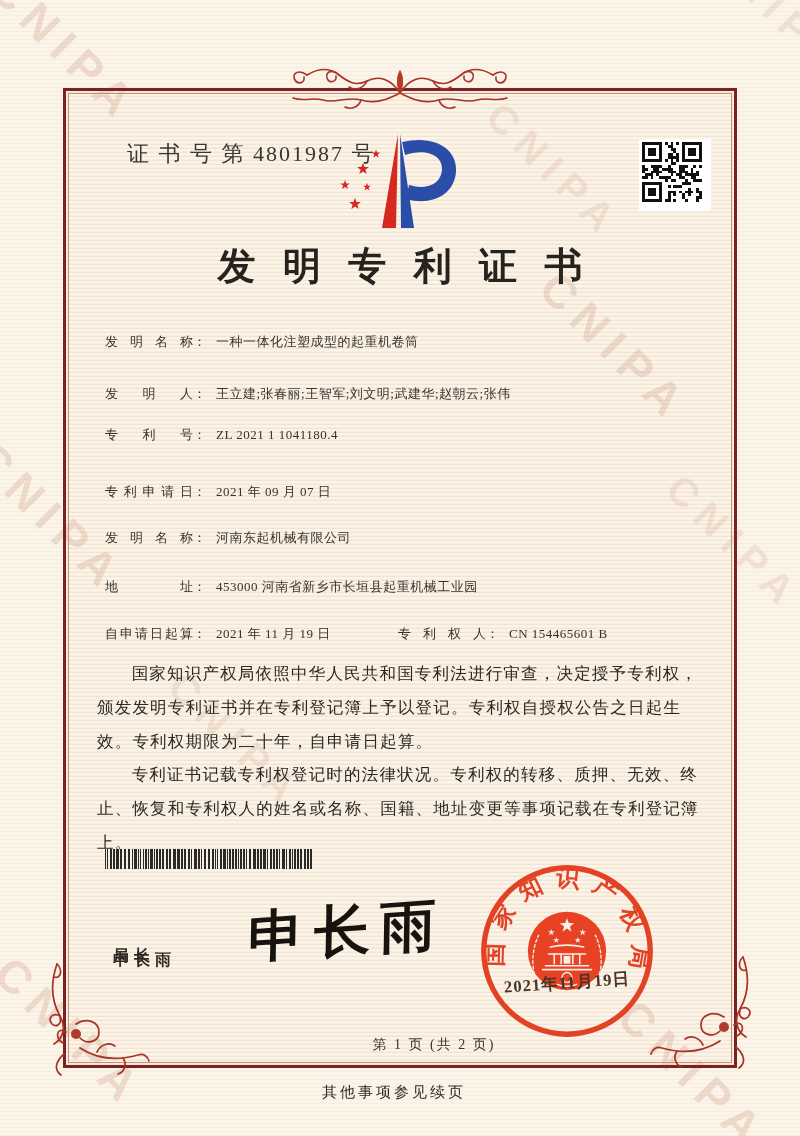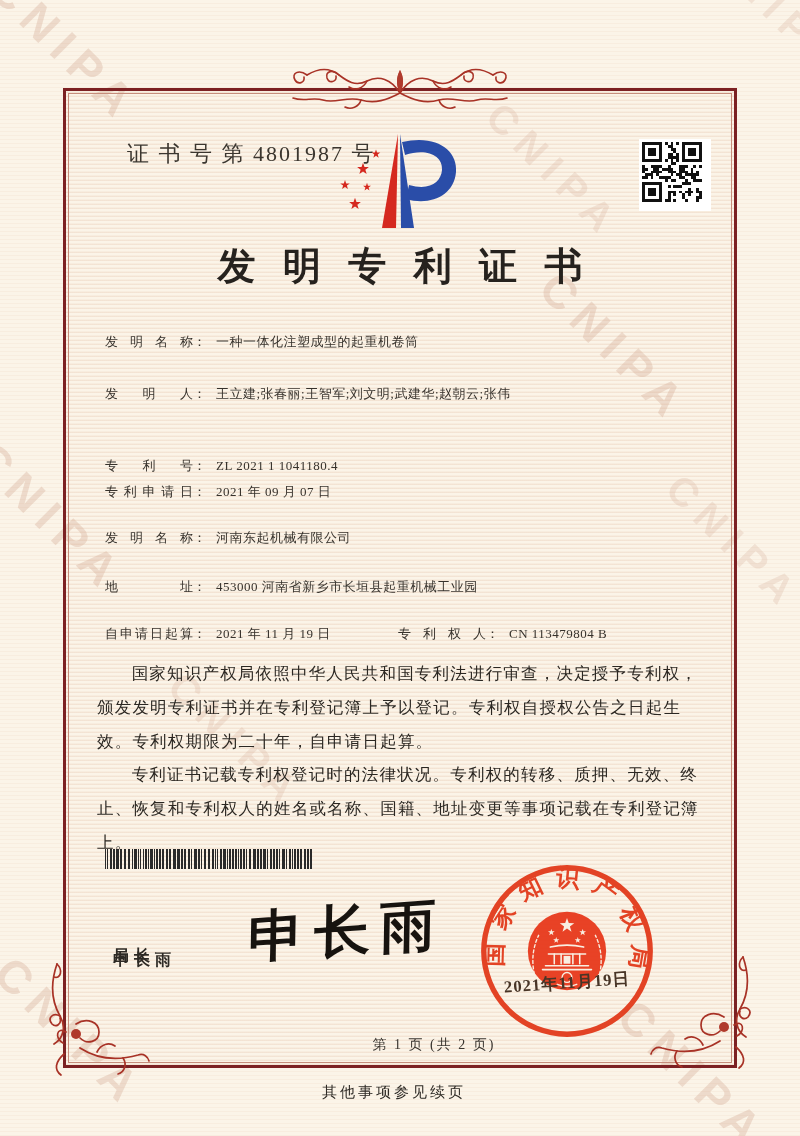--- a/index.html
+++ b/index.html
@@ -25,21 +25,21 @@
   .logo{position:absolute; left:330px; top:128px; width:145px; height:105px;}
   .qr{position:absolute; left:639px; top:139px; width:66px; height:66px; background:#fff; padding:3px;}
   .qr svg{display:block; width:60px; height:60px;}
   .title{position:absolute; left:0; top:241px; width:800px; text-align:center;
          font-size:38px; font-weight:700; letter-spacing:0.72em; text-indent:0.72em; color:#26221e;}
   
   .field-row{position:absolute; left:105px; font-size:13px; white-space:nowrap; color:#37322c;}
   .flabel{display:inline-block; width:88px; text-align:justify; text-align-last:justify; vertical-align:bottom;}
   .fcolon{display:inline-block; margin-right:10px;}
   .fvalue{letter-spacing:0.5px;}
-  .fr0{top:333px}.fr1{top:385px}.fr2{top:457px}.fr3{top:483px}
+  .fr0{top:333px}.fr1{top:385px}.fr2{top:426px}.fr3{top:483px}
   .fr4{top:529px}.fr5{top:578px}.fr6{top:625px}
   .fr6b{left:398px; top:625px}
   
   .body-text{position:absolute; left:97px; top:657px; width:612px;
              font-size:16.5px; line-height:2.05; letter-spacing:1.2px; color:#2b2722;}
   .body-text p{margin:0; text-indent:2.1em;}
   
   .barcode{position:absolute; left:105px; top:849px; width:210px; height:20px;}
   
   .sig-title{position:absolute; left:113px; top:914px; font-size:16px; font-weight:700; letter-spacing:5px; color:#2e2a25;margin-top:32px;}
@@ -371,21 +371,21 @@
   <div class="field-row fr4">
     <span class="flabel">发明名称</span><span class="fcolon">：</span><span class="fvalue">河南东起机械有限公司</span>
   </div>
   <div class="field-row fr5">
     <span class="flabel">地址</span><span class="fcolon">：</span><span class="fvalue">453000 河南省新乡市长垣县起重机械工业园</span>
   </div>
   <div class="field-row fr6">
     <span class="flabel">自申请日起算</span><span class="fcolon">：</span><span class="fvalue">2021 年 11 月 19 日</span>
   </div>
   <div class="field-row fr6b">
-    <span class="flabel">专利权人</span><span class="fcolon">：</span><span class="fvalue">CN 113479804 B</span>
+    <span class="flabel">专利权人</span><span class="fcolon">：</span><span class="fvalue">CN 154465601 B</span>
   </div>
 
   <div class="body-text">
     <p>国家知识产权局依照中华人民共和国专利法进行审查，决定授予专利权，颁发发明专利证书并在专利登记簿上予以登记。专利权自授权公告之日起生效。专利权期限为二十年，自申请日起算。</p>
     <p>专利证书记载专利权登记时的法律状况。专利权的转移、质押、无效、终止、恢复和专利权人的姓名或名称、国籍、地址变更等事项记载在专利登记簿上。</p>
   </div>
 
   <svg class="barcode" id="barcode-svg" viewBox="0 0 210 20" preserveAspectRatio="none" shape-rendering="crispEdges">
       <rect x="0" y="0" width="1" height="20" fill="#2a2a2a"></rect>
       <rect x="2" y="0" width="1" height="20" fill="#2a2a2a"></rect>

